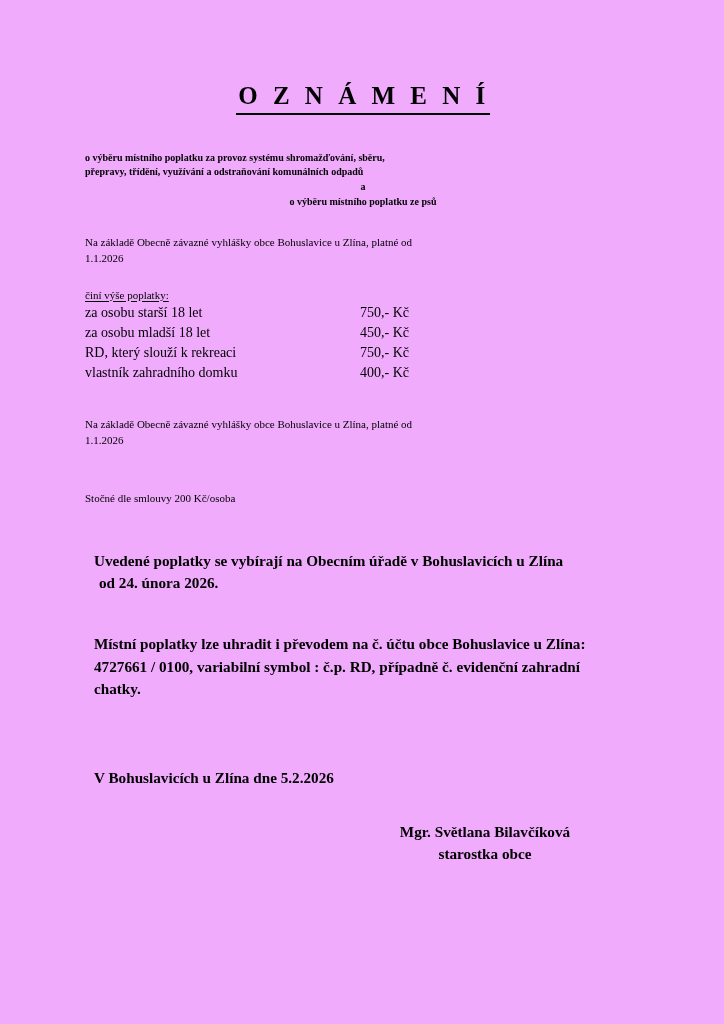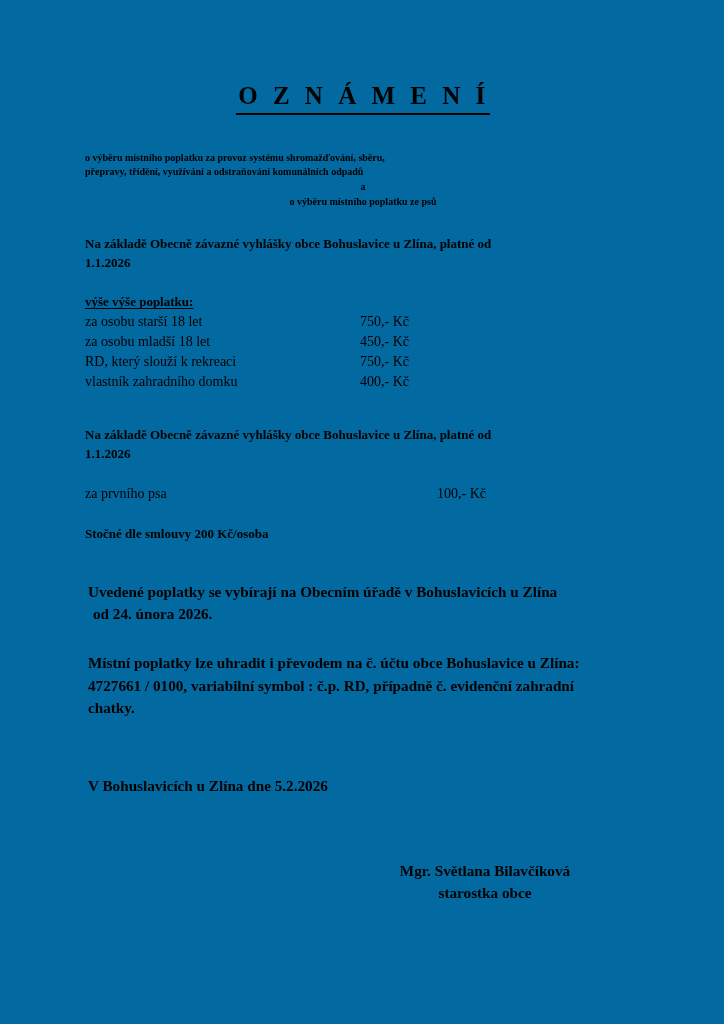--- a/index.html
+++ b/index.html
@@ -13,21 +13,21 @@
     height: 1024px;
     overflow: hidden;
     font-family: "Liberation Serif", "DejaVu Serif", serif;
     color: #000000;
   }
 
   .page {
     position: relative;
     width: 724px;
     height: 1024px;
-    background: #0369a1;
+    background: #f0abfc;
     box-sizing: border-box;
   }
 
   
   .content {
     position: absolute;
     left: 85px;
     top: 0;
     width: 556px;
   }
@@ -55,22 +55,22 @@
     margin-top: 36px;
     font-size: 10px;
     font-weight: bold;
     line-height: 1.47;
   }
   .subtitle-line { display: block; }
   .subtitle-line.center { text-align: center; }
 
   
   .body-para {
-    font-size: 13px;
-    font-weight: bold;
+    font-size: 11px;
+    font-weight: normal;
     line-height: 1.43;
     margin: 0;
   }
   .gap-lg { height: 26px; }
   .gap-md { height: 21px; }
   .gap-sm { height: 15px; }
   .gap-xl { height: 34px; }
 
   .underlined {
     text-decoration: underline;
@@ -91,29 +91,29 @@
   .fee-table .fee-label-col  { width: 275px; }
   .fee-table .fee-amount-col { white-space: pre; }
 
   .fee-table.dogs .fee-label-col { width: 352px; }
 
   
   .notice {
     font-size: 15.2px;
     font-weight: bold;
     line-height: 1.47;
-    margin: 3px;
+    margin: 9px;
   }
   .notice .indent-line { display: block; padding-left: 5px; }
 
   
   .signature {
     position: absolute;
     left: 330px;
-    top: 860px;
+    top: 821px;
     width: 310px;
     text-align: center;
     font-size: 15.2px;
     font-weight: bold;
     line-height: 1.45;
   }
   .signature .sig-line { display: block; }
 </style>
 </head>
 <body>
@@ -134,21 +134,21 @@
 
     <div class="gap-lg"></div>
 
     <div>
       <p class="body-para">Na základě Obecně závazné vyhlášky obce Bohuslavice u Zlína, platné od</p>
       <p class="body-para">1.1.2026</p>
 
       <div class="gap-md"></div>
 
       <p class="body-para">
-        <span class="underlined">výše výše poplatku:</span>
+        <span class="underlined">činí výše poplatky:</span>
       </p>
 
       <table class="fee-table waste">
         <tbody>
           <tr>
             <td class="fee-label-col">za osobu starší 18 let</td>
             <td class="fee-amount-col">750,- Kč</td>
           </tr>
           <tr>
             <td class="fee-label-col">za osobu mladší 18 let</td>
@@ -170,24 +170,20 @@
 
     <div>
       <p class="body-para">Na základě Obecně závazné vyhlášky obce Bohuslavice u Zlína, platné od</p>
       <p class="body-para">1.1.2026</p>
 
       <div class="gap-md"></div>
 
 
       <table class="fee-table dogs">
         <tbody>
-          <tr>
-            <td class="fee-label-col">za prvního psa</td>
-            <td class="fee-amount-col">100,- Kč</td>
-          </tr>
         </tbody>
       </table>
     </div>
 
     <div class="gap-md"></div>
 
     <p class="body-para">Stočné dle smlouvy 200 Kč/osoba</p>
 
     <div class="gap-xl"></div>
 

